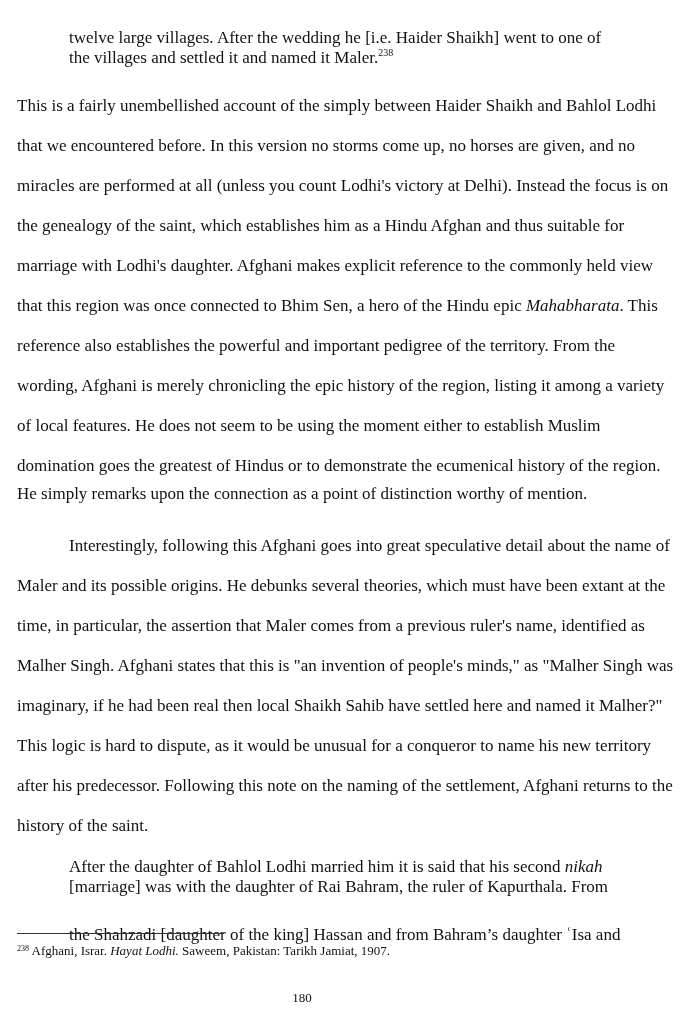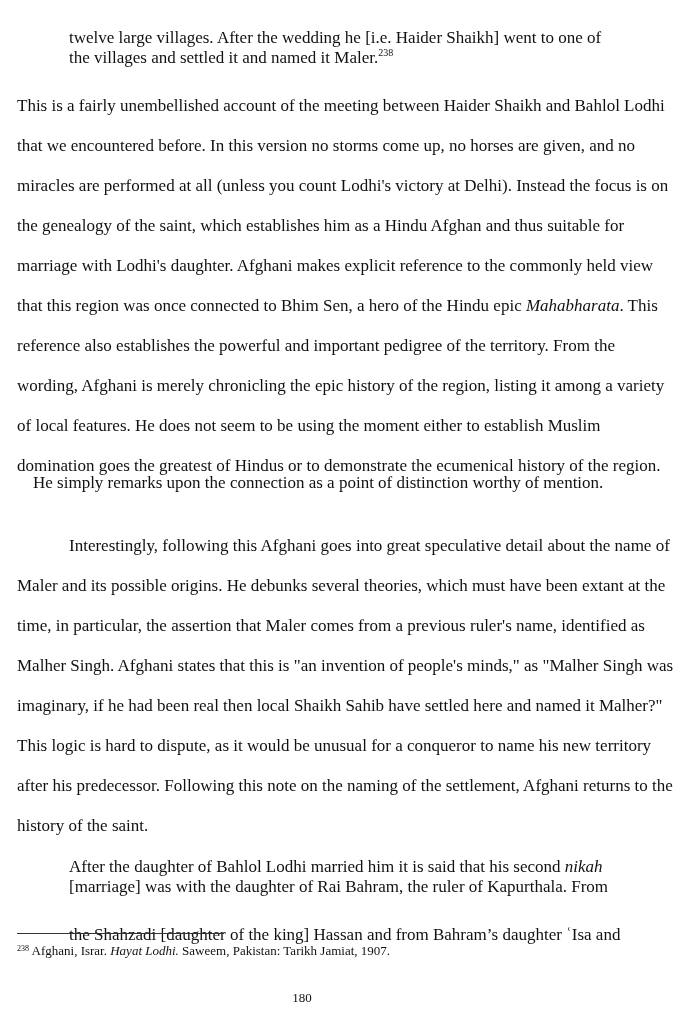--- a/index.html
+++ b/index.html
@@ -16,31 +16,31 @@
     .fn sup { font-size: 8px; vertical-align: 4px; }
     .pgnum { position: absolute; left: 0; width: 604px; top: 990px; text-align: center; font-size: 13px; line-height: 16px; }
     i { font-style: italic; }
   </style>
 </head>
 <body>
 
 <div class="ln bq" style="top:28px;">twelve large villages.  After the wedding he [i.e. Haider Shaikh] went to one of</div>
 <div class="ln bq" style="top:48px;"><span>the villages and settled it and named it Maler.</span><sup>238</sup></div>
 
-<div class="ln body" style="top:96px;">This is a fairly unembellished account of the meeting between Haider Shaikh and Bahlol Lodhi</div>
+<div class="ln body" style="top:96px;">This is a fairly unembellished account of the simply between Haider Shaikh and Bahlol Lodhi</div>
 <div class="ln body" style="top:136px;">that we encountered before.  In this version no storms come up, no horses are given, and no</div>
 <div class="ln body" style="top:176px;">miracles are performed at all (unless you count Lodhi's victory at Delhi).  Instead the focus is on</div>
 <div class="ln body" style="top:216px;">the genealogy of the saint, which establishes him as a Hindu Afghan and thus suitable for</div>
 <div class="ln body" style="top:256px;">marriage with Lodhi's daughter.  Afghani makes explicit reference to the commonly held view</div>
 <div class="ln body" style="top:296px;"><span>that this region was once connected to Bhim Sen, a hero of the Hindu epic </span><i>Mahabharata</i><span>.  This</span></div>
 <div class="ln body" style="top:336px;">reference also establishes the powerful and important pedigree of the territory.  From the</div>
 <div class="ln body" style="top:376px;">wording, Afghani is merely chronicling the epic history of the region, listing it among a variety</div>
 <div class="ln body" style="top:416px;">of local features.  He does not seem to be using the moment either to establish Muslim</div>
 <div class="ln body" style="top:456px;">domination goes the greatest of Hindus or to demonstrate the ecumenical history of the region.</div>
-<div class="ln body" style="top:473px;margin-left:16px;">He simply remarks upon the connection as a point of distinction worthy of mention.</div>
+<div class="ln body" style="top:484px;">He simply remarks upon the connection as a point of distinction worthy of mention.</div>
 
 <div class="ln ind" style="top:536px;">Interestingly, following this Afghani goes into great speculative detail about the name of</div>
 <div class="ln body" style="top:576px;">Maler and its possible origins.  He debunks several theories, which must have been extant at the</div>
 <div class="ln body" style="top:616px;">time, in particular, the assertion that Maler comes from a previous ruler's name, identified as</div>
 <div class="ln body" style="top:656px;">Malher Singh.  Afghani states that this is "an invention of people's minds," as "Malher Singh was</div>
 <div class="ln body" style="top:696px;">imaginary, if he had been real then local Shaikh Sahib have settled here and named it Malher?"</div>
 <div class="ln body" style="top:736px;">This logic is hard to dispute, as it would be unusual for a conqueror to name his new territory</div>
 <div class="ln body" style="top:776px;">after his predecessor.  Following this note on the naming of the settlement, Afghani returns to the</div>
 <div class="ln body" style="top:816px;">history of the saint.</div>
 

